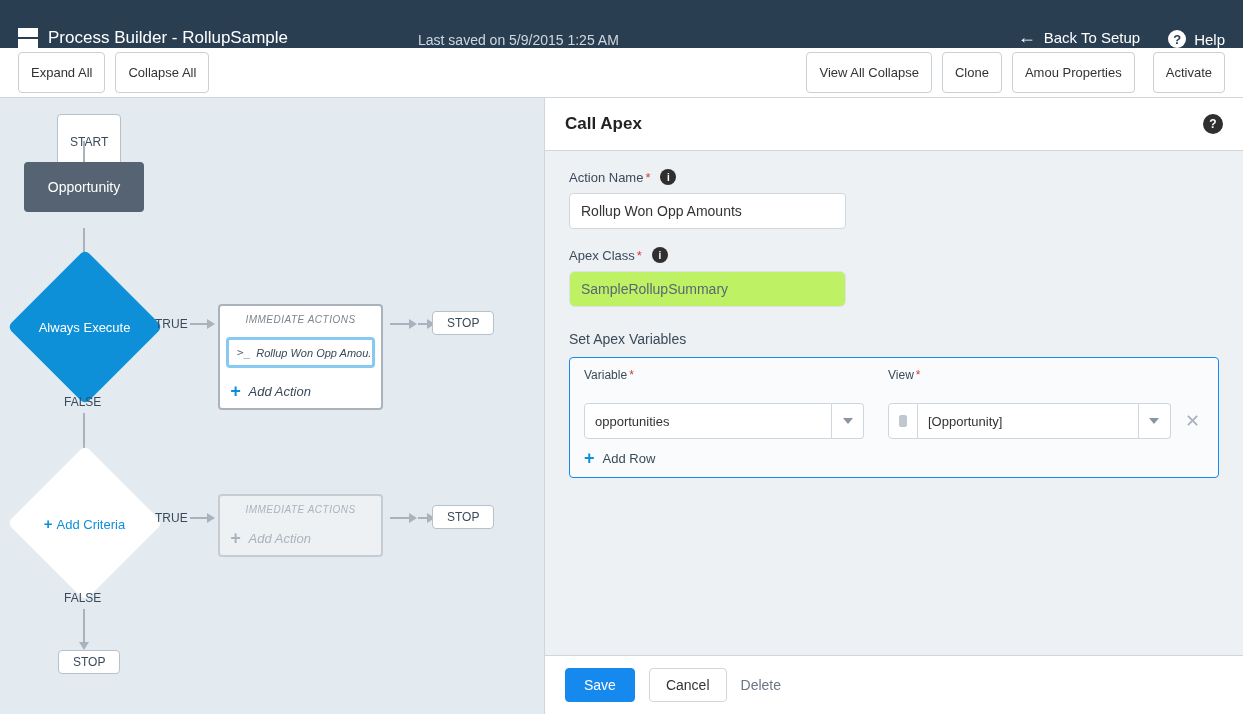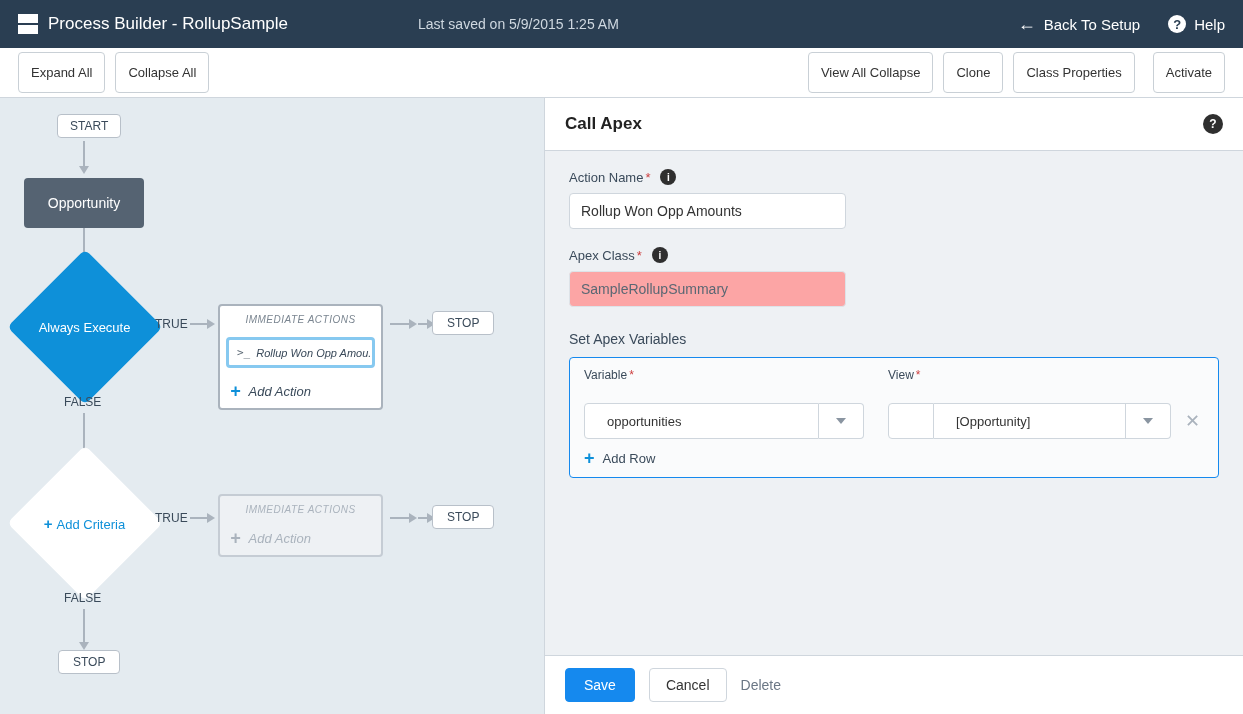--- a/index.html
+++ b/index.html
@@ -13,21 +13,21 @@
     --text:#16325c;
     --muted:#6b7785;
     --pill:#ffffff;
     --danger:#cc3e3e;
   }
   *{box-sizing:border-box;font-family:"Helvetica Neue",Helvetica,Arial,sans-serif;}
   html,body{margin:0;padding:0;height:100%;background:#fff;color:var(--text);}
   body{width:1243px;height:714px;overflow:hidden;}
 
   
-  .topbar{height:48px;background:var(--navy);color:#fff;display:flex;align-items:center;padding:0 18px;}
+  .topbar{height:48px;background:var(--navy);color:#fff;display:flex;align-items:flex-end;padding:0 18px;}
   .app-icon{width:20px;height:20px;margin-right:10px;display:inline-block;position:relative;}
   .app-icon:before,.app-icon:after{content:"";position:absolute;background:#fff;}
   .app-icon:before{width:20px;height:9px;top:0;}
   .app-icon:after{width:20px;height:9px;bottom:0;}
   .app-title{font-size:17px;color:#fff;}
   .saved{flex:0 0 auto;margin-left:130px;font-size:14px;color:#cfd8e0;}
   .top-spacer{flex:1;}
   .top-link{display:flex;align-items:center;color:#fff;font-size:15px;margin-left:28px;cursor:pointer;}
   .top-link .glyph{font-size:18px;margin-right:8px;}
   .help-icon{width:18px;height:18px;border-radius:50%;background:#fff;color:var(--navy);display:inline-flex;align-items:center;justify-content:center;font-weight:bold;font-size:13px;margin-right:8px;}
@@ -41,21 +41,21 @@
   .split{display:flex;height:calc(714px - 48px - 50px);}
   .canvas{flex:0 0 545px;background:var(--lightbg);position:relative;border-right:1px solid var(--border);overflow:hidden;}
   .panel{flex:1;display:flex;flex-direction:column;background:#eef1f4;}
 
   
   .node{position:absolute;font-size:13px;display:flex;align-items:center;justify-content:center;}
   .line{position:absolute;background:#aab3bd;}
   .arrow-down{position:absolute;width:0;height:0;border-left:5px solid transparent;border-right:5px solid transparent;border-top:8px solid #aab3bd;}
   .arrow-right{position:absolute;width:0;height:0;border-top:5px solid transparent;border-bottom:5px solid transparent;border-left:8px solid #aab3bd;}
 
-  .pill{padding:4px 12px;border:1px solid #b8c0c9;border-radius:4px;background:#fff;font-size:12px;color:#3a4a5a;}
+  .pill{padding:20px 12px;border:1px solid #b8c0c9;border-radius:4px;background:#fff;font-size:12px;color:#3a4a5a;}
   .pill.stop{padding:4px 14px;}
 
   .box-obj{width:120px;height:50px;background:var(--slate);border-radius:4px;color:#fff;font-size:14px;}
 
   .diamond{width:110px;height:110px;transform:rotate(45deg);border-radius:6px;display:flex;align-items:center;justify-content:center;}
   .diamond.blue{background:var(--blue);}
   .diamond.white{background:#fff;border:1px solid #fff;}
   .diamond-inner{transform:rotate(-45deg);color:#fff;font-size:13px;text-align:center;white-space:nowrap;}
   .diamond.white .diamond-inner{color:var(--blue);font-weight:500;}
   .plus{color:var(--blue);font-weight:bold;font-size:15px;margin-right:4px;}
@@ -76,30 +76,30 @@
   
   .panel-head{background:#fff;padding:16px 20px;display:flex;align-items:center;border-bottom:1px solid var(--border);}
   .panel-title{font-size:17px;font-weight:bold;color:#222;flex:1;}
   .info-round{width:20px;height:20px;border-radius:50%;background:#2f2f2f;color:#fff;display:inline-flex;align-items:center;justify-content:center;font-weight:bold;font-size:12px;}
   .panel-body{flex:1;padding:18px 24px;overflow:auto;}
 
   .field-label{font-size:13px;color:#3a4a5a;margin-bottom:8px;display:flex;align-items:center;gap:10px;}
   .req{color:var(--danger);margin-left:2px;}
   .info-sm{width:16px;height:16px;border-radius:50%;background:#2f2f2f;color:#fff;display:inline-flex;align-items:center;justify-content:center;font-weight:bold;font-size:10px;}
   .text-input{width:277px;padding:9px 11px;border:1px solid var(--border);border-radius:4px;font-size:14px;color:#333;background:#fff;}
-  .text-input.readonly{background:#fca5a5;color:#5a6773;border-color:#dde3e8;}
+  .text-input.readonly{background:#bef264;color:#5a6773;border-color:#dde3e8;border-radius:6px;}
   .section-gap{height:18px;}
   .sub-head{font-size:14px;color:#3a4a5a;margin:24px 0 10px;}
 
   .vars-box{border:1px solid var(--blue2);border-radius:4px;background:#fafbfc;padding-bottom:10px;}
   .vars-row{display:flex;gap:24px;padding:10px 14px 0;}
   .vars-col{flex:1;}
   .var-label{font-size:12px;color:#3a4a5a;margin-bottom:21px;}
   .combo{display:flex;align-items:stretch;height:36px;}
-  .combo .cell{border:1px solid var(--border);background:#fff;display:flex;align-items:center;padding:0 22px;font-size:13px;color:#333;}
+  .combo .cell{border:1px solid var(--border);background:#fff;display:flex;align-items:center;padding:0 10px;font-size:13px;color:#333;}
   .combo .cell.icon{color:#8a95a1;}
   .combo .cell.caret{width:32px;justify-content:center;color:#8a95a1;background:#fff;}
   .combo .cell.grow{flex:1;background:#fff;}
   .combo.left .cell:first-child{border-radius:4px 0 0 4px;}
   .combo.left .cell:last-child{border-radius:0 4px 4px 0;}
   .combo .cell + .cell{border-left:none;}
   .delete-x{display:flex;align-items:center;color:#aab3bd;font-size:18px;padding:0 4px;cursor:pointer;}
 
   .add-row{padding:10px 14px 0;display:flex;align-items:center;gap:8px;font-size:13px;color:#3a4a5a;cursor:pointer;}
   .add-row .plus-thick{color:var(--blue);font-size:18px;font-weight:bold;line-height:1;}
@@ -130,32 +130,32 @@
     <span>Help</span>
   </span>
 </div>
 
 <div class="toolbar">
   <button class="btn">Expand All</button>
   <button class="btn">Collapse All</button>
   <span class="tool-spacer"></span>
   <button class="btn">View All Collapse</button>
   <button class="btn">Clone</button>
-  <button class="btn">Class Properties</button>
+  <button class="btn">Amou Properties</button>
   <button class="btn" style="margin-left:8px">Activate</button>
 </div>
 
 <div class="split">
   <div class="canvas">
 
     <div class="node pill" style="left:57px;top:16px">START</div>
     <div class="line" style="left:83px;top:43px;width:2px;height:26px"></div>
     <div class="arrow-down" style="left:79px;top:68px"></div>
 
-    <div class="node box-obj" style="left:24px;top:80px">
+    <div class="node box-obj" style="left:24px;top:64px">
       <span>Opportunity</span>
     </div>
     <div class="line" style="left:83px;top:130px;width:2px;height:34px"></div>
     <div class="arrow-down" style="left:79px;top:162px"></div>
 
     <div class="node" style="left:30px;top:174px">
       <div class="diamond blue">
         <div class="diamond-inner">Always Execute</div>
       </div>
     </div>

